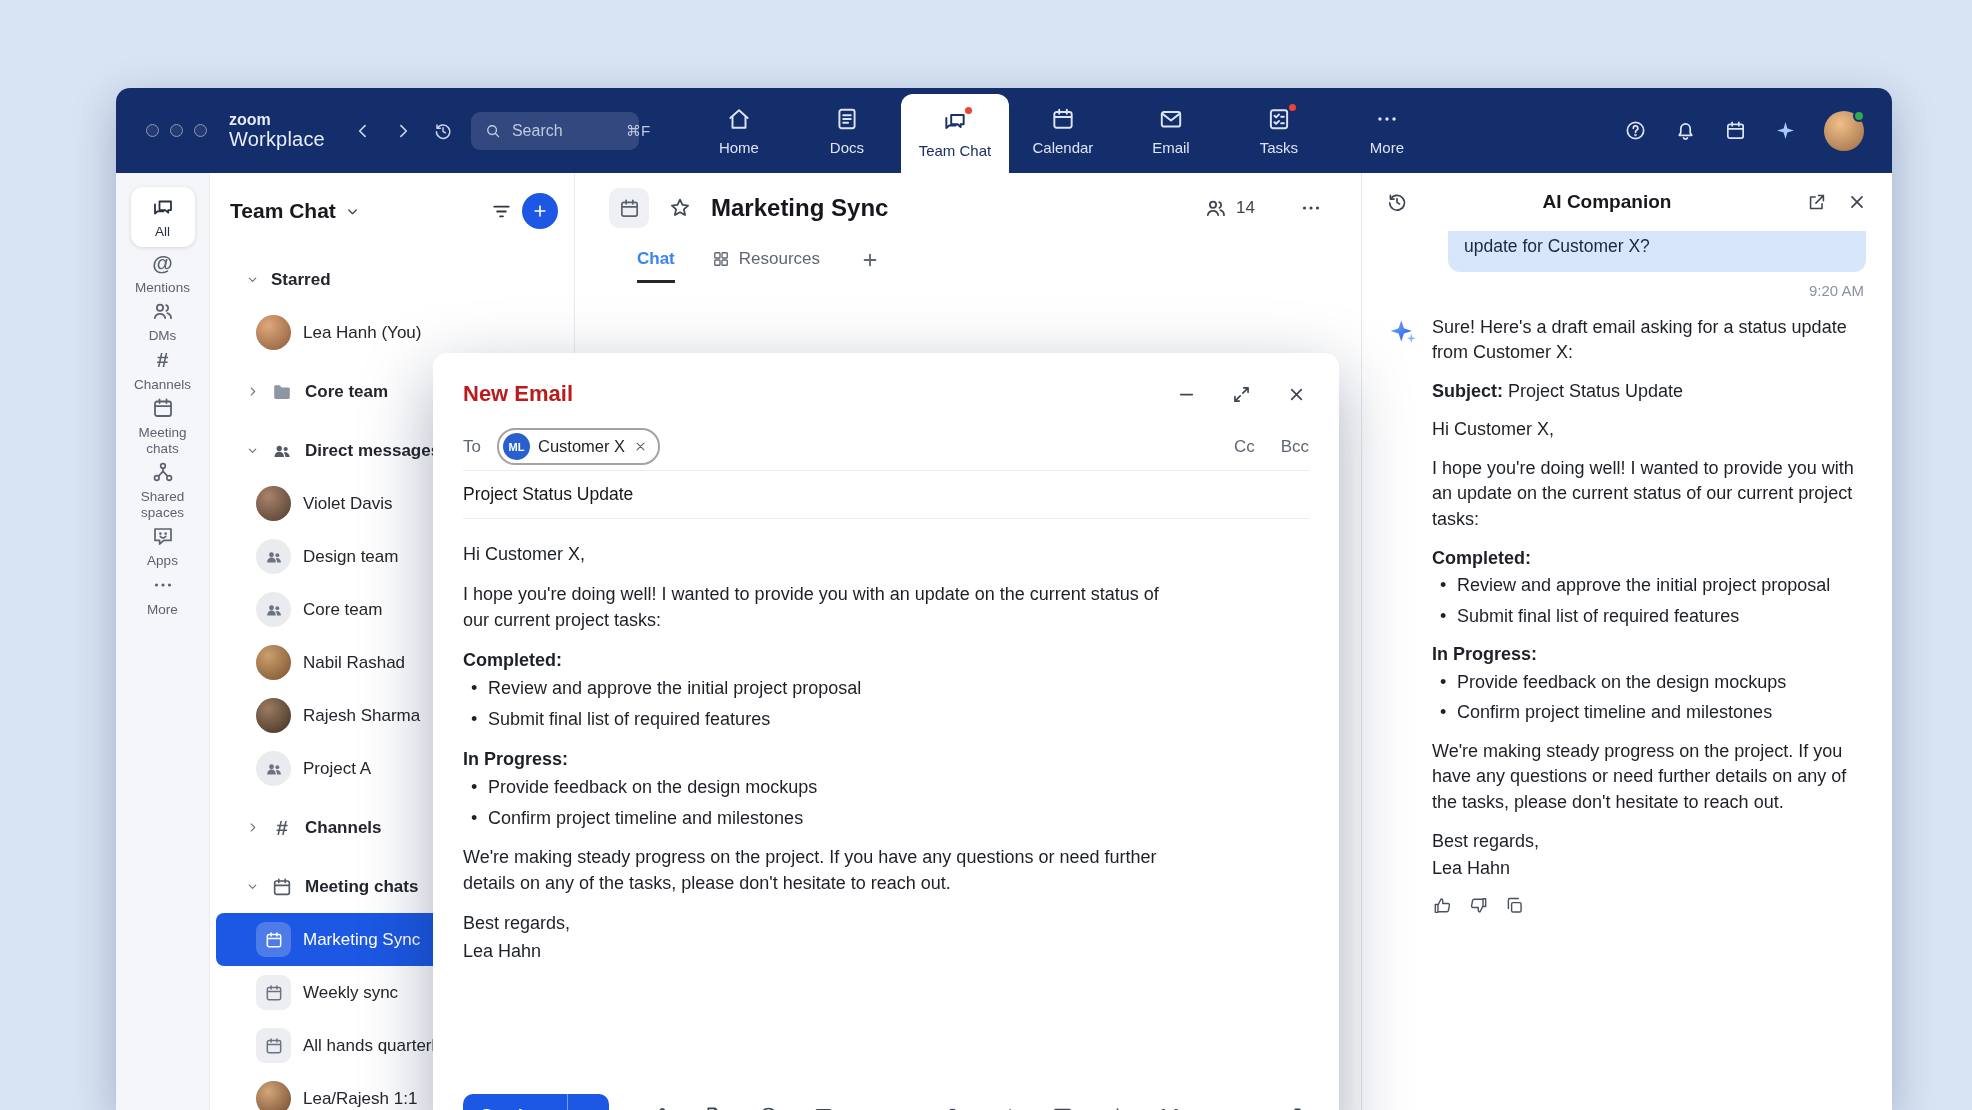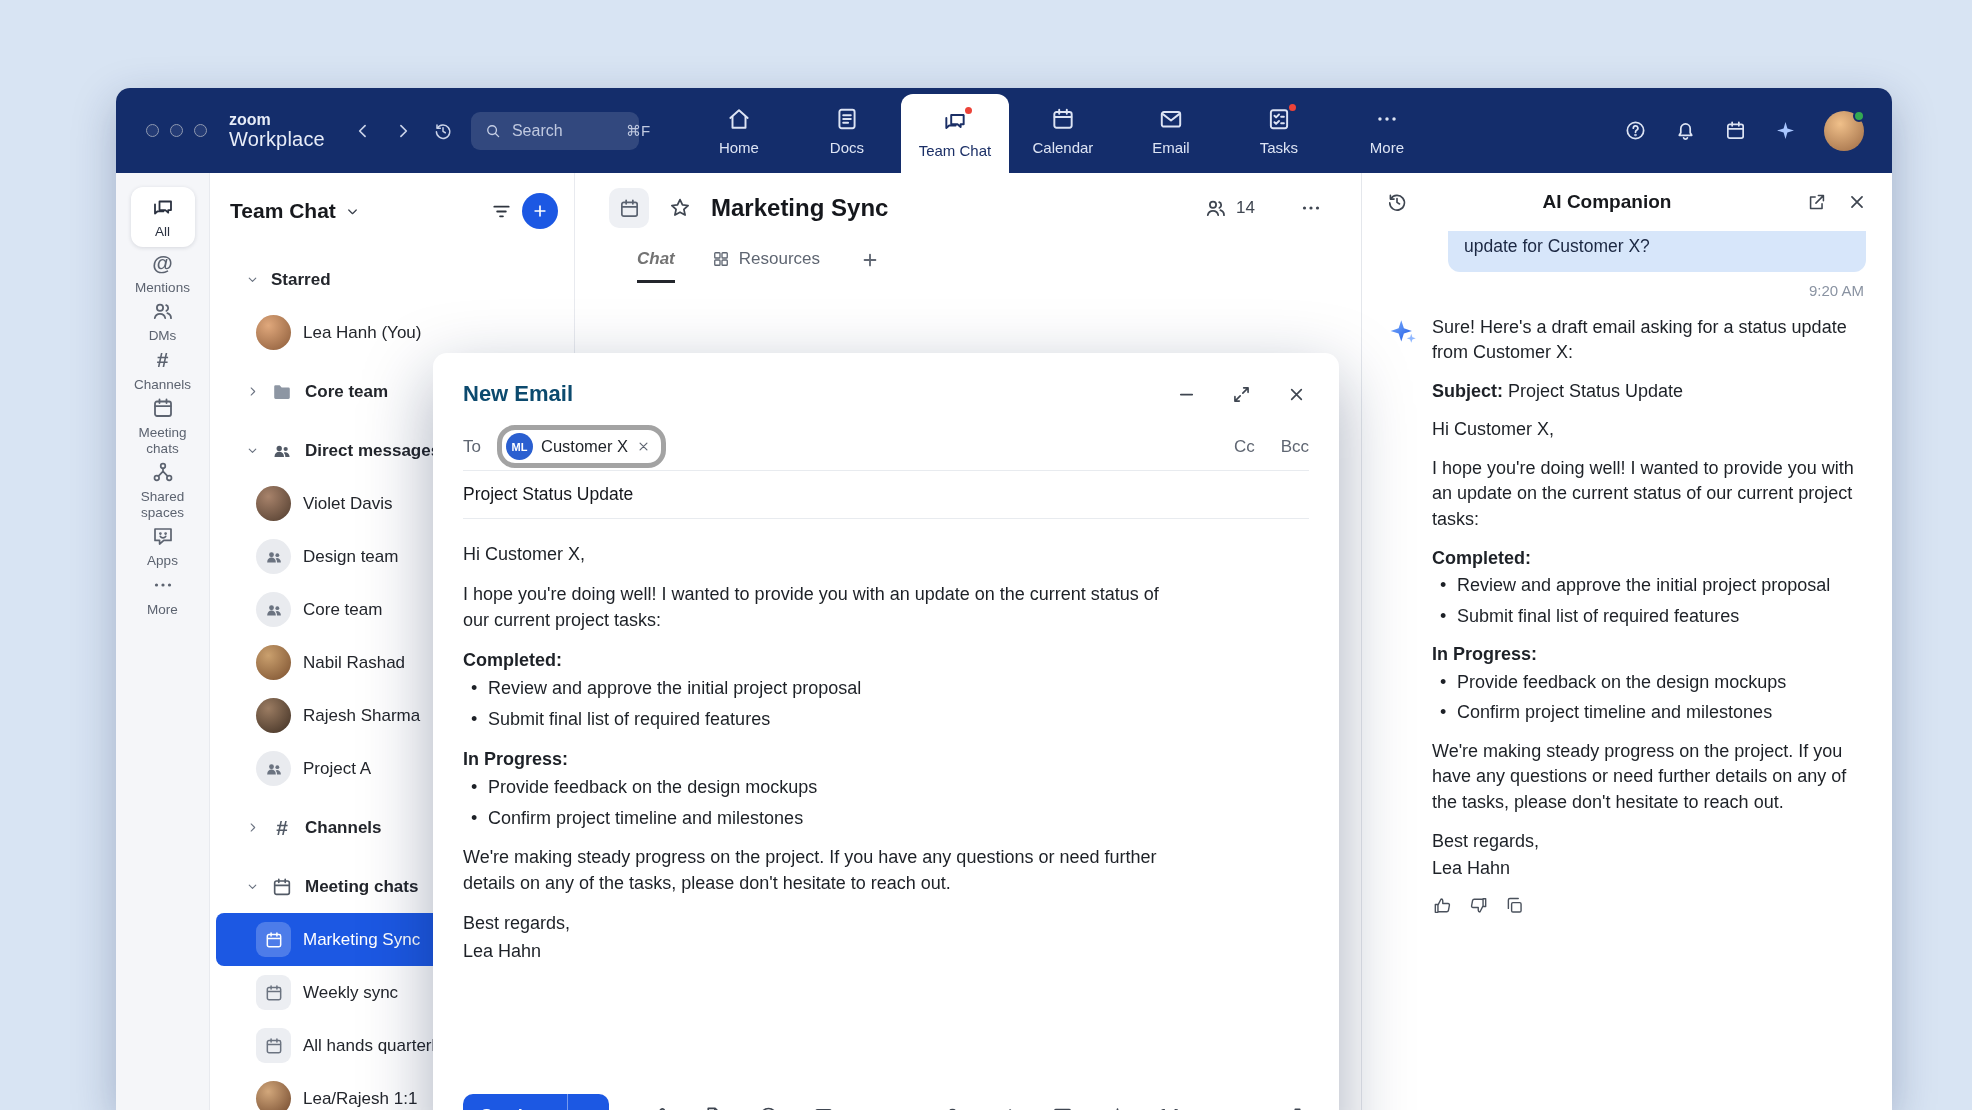--- a/index.html
+++ b/index.html
@@ -96,21 +96,21 @@
   .mh-tile { width:40px; height:40px; border-radius:10px; background:#eef0f4; color:#5a6270; display:flex; align-items:center; justify-content:center; }
   .mh-tile .ic { width:23px; height:23px; }
   .mh-star { width:26px; height:26px; color:#3f4651; margin-left:4px; cursor:pointer; }
   .main-header h1 { font-size:24px; font-weight:700; color:#15171c; margin-left:4px; }
   .mh-right { margin-left:auto; display:flex; align-items:center; gap:44px; }
   .members { display:flex; align-items:center; gap:8px; font-size:17px; color:#3f4651; cursor:pointer; }
   .members .ic { width:24px; height:24px; }
   .mh-more { width:24px; height:24px; color:#3f4651; cursor:pointer; }
   .main-tabs { height:46px; display:flex; align-items:stretch; gap:36px; padding-left:62px; flex:none; }
   .tab { display:flex; align-items:center; gap:8px; font-size:17px; color:#5f6672; border-bottom:3px solid transparent; cursor:pointer; }
-  .tab.active { color:#737373; font-weight:600; border-color:#23262c;font-style:italic; }
+  .tab.active { color:#3b82f6; font-weight:600; border-color:#23262c; }
   .tab .ic { width:20px; height:20px; }
   .tab-add { align-self:center; width:20px; height:20px; color:#5f6672; margin-left:4px; cursor:pointer; }
   .bottom-msg { position:absolute; left:38px; bottom:8px; display:flex; align-items:flex-start; gap:20px; }
   .msg-av { width:40px; height:40px; }
   .msg-text { font-size:18px; color:#17191d; padding:8px 6px 10px 0; border-bottom:3px solid #2e6de6; }
 
   
   .ai { width:531px; border-left:1px solid #e4e7ec; background:#fff; display:flex; flex-direction:column; flex:none;justify-content:flex-end; }
   .ai-head { height:58px; flex:none; display:flex; align-items:center; gap:18px; padding:0 24px; background:#fff; z-index:2; }
   .ai-head .ic { width:22px; height:22px; color:#3f4651; cursor:pointer; }
@@ -126,25 +126,25 @@
   .ai-text li, .m-body li { position:relative; padding-left:17px; margin-bottom:5px; }
   .ai-text li::before, .m-body li::before { content:"•"; position:absolute; left:0; top:0; }
   .ai-feedback { display:flex; gap:15px; margin-top:6px; color:#4a515c; }
   .ai-feedback .ic { width:21px; height:21px; cursor:pointer; }
   .tight { margin-bottom:2px !important; }
 
   
   .modal { position:absolute; left:317px; top:180px; width:906px; height:811px; background:#fff; border-radius:14px;
            box-shadow:0 24px 70px rgba(12,28,68,.35); z-index:40; display:flex; flex-direction:column; }
   .m-head { display:flex; align-items:center; padding:28px 32px 16px 30px; gap:34px; }
-  .m-title { flex:1; font-size:22px; font-weight:700; color:#0c4a6e; }
+  .m-title { flex:1; font-size:22px; font-weight:700; color:#b91c1c; }
   .m-head .ic { width:21px; height:21px; color:#3f4651; cursor:pointer; }
   .m-row { display:flex; align-items:center; margin:0 30px; min-height:48px; border-bottom:1px solid #e8ebef; gap:16px; }
   .m-to-label, .m-ccbcc span { font-size:17px; color:#5f6672; }
-  .chip { display:flex; align-items:center; gap:8px; border:5px solid #a3a3a3; border-radius:18px; padding:3px 10px 3px 4px; cursor:pointer; }
+  .chip { display:flex; align-items:center; gap:8px; border:2px solid #a3a3a3; border-radius:18px; padding:3px 10px 3px 4px; cursor:pointer; }
   .chip-av { width:27px; height:27px; border-radius:50%; background:#2a5fd0; color:#fff; font-size:11px; font-weight:700; display:flex; align-items:center; justify-content:center; }
   .chip-name { font-size:16.5px; color:#1d2127; }
   .chip-x { width:15px; height:15px; color:#5f6672; cursor:pointer; }
   .m-ccbcc { margin-left:auto; display:flex; gap:26px; }
   .m-ccbcc span { cursor:pointer; }
   .m-subject { font-size:17.5px; font-weight:500; color:#15171c; }
   .m-body { flex:1; padding:22px 30px 0; font-size:18px; line-height:1.45; color:#1d2127; max-width:760px; overflow:hidden; }
   .m-body p { margin:0 0 14px; }
   .m-signoff { margin-top:54px; }
   .m-foot { display:flex; align-items:center; padding:16px 30px 26px; }

